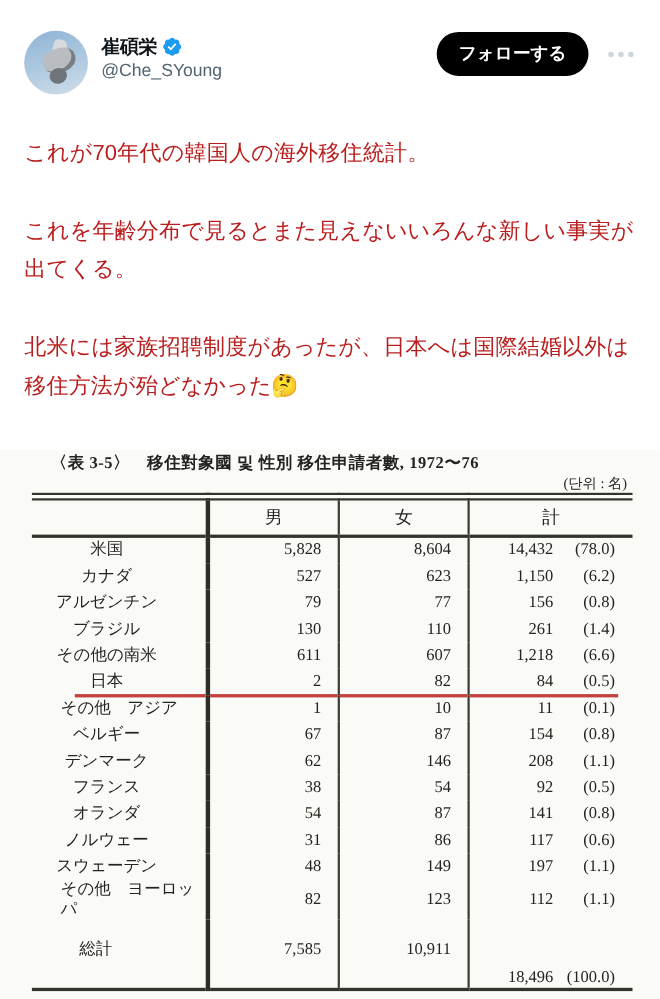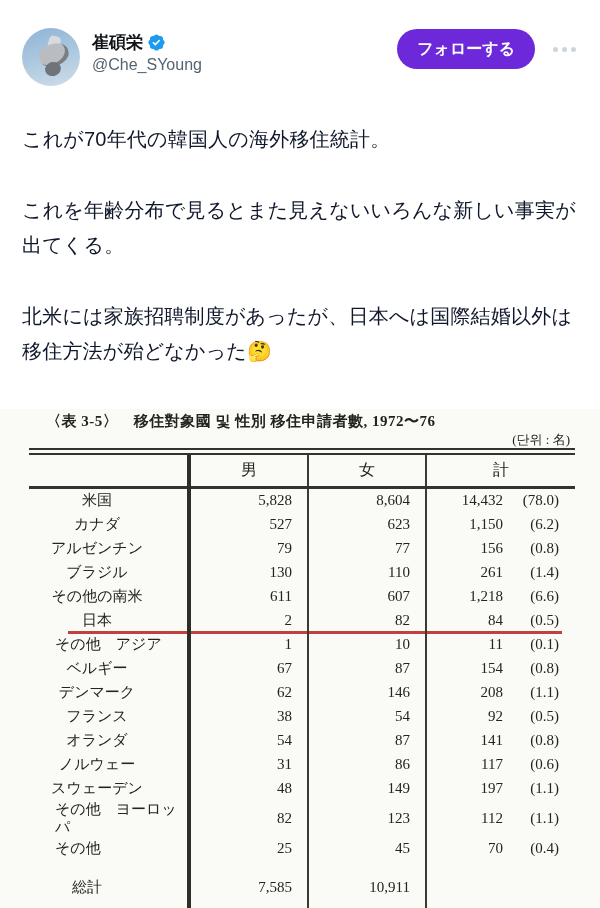--- a/index.html
+++ b/index.html
@@ -32,36 +32,36 @@
     position: absolute; width: 16px; height: 14px; left: 23px; top: 34px;
     background: #6e7479; border-radius: 50%; transform: rotate(-18deg);
   }
   .names { margin-left: 12px; padding-top: 3px; min-width: 0; }
   .name-row { display: flex; align-items: center; gap: 4px; }
   .display-name { font-size: 17px; font-weight: bold; color: #0f1419; cursor: pointer; }
   .verified { width: 19px; height: 19px; display: inline-block; }
   .handle { font-size: 16px; color: #536471; margin-top: 2px; }
   .header-right { margin-left: auto; display: flex; align-items: center; gap: 16px; padding-top: 1px; }
   .follow-btn {
-    background: #6d28d9; color: #ffffff; border: none; cursor: pointer;
+    background: #000000; color: #ffffff; border: none; cursor: pointer;
     height: 40px; padding: 0 20px; border-radius: 20px;
     font-size: 16px; font-weight: bold;
     font-family: "Liberation Sans", "DejaVu Sans", sans-serif;
   }
   .more-btn {
     display: flex; gap: 4px; align-items: center; border: none; background: none;
     cursor: pointer; padding: 4px 2px;
   }
   .more-btn i { width: 5px; height: 5px; border-radius: 50%; background: #ccd6dc; display: block; }
 
   
   .tweet-text { padding: 0 22px; margin-top: 36px; }
   .tweet-text p {
     font-size: 20px; line-height: 35px; letter-spacing: .2px;
-    margin-bottom: 36px; color: #0f172a;
+    margin-bottom: 36px; color: #b91c1c;
   }
   .tweet-text p:last-child { margin-bottom: 0; }
 
   
   .scan {
     margin-top: 40px; background: #fafaf7; padding-bottom: 12px; cursor: pointer;
     font-family: "Liberation Serif", "DejaVu Serif", serif; color: #23231f;
   }
   .scan-title {
     font-size: 15px; font-weight: bold; letter-spacing: .5px;
@@ -296,31 +296,20 @@
             <td class="c-label">その他　ヨーロッパ</td>
             <td class="c-male">82</td>
             <td class="c-female">123</td>
             <td class="c-total">
               <span class="tot">
                 <span class="val">112</span>
                 <span class="pct">(1.1)</span>
               </span>
             </td>
           </tr>
-          <tr class="leftlab">
-            <td class="c-label">その他</td>
-            <td class="c-male">25</td>
-            <td class="c-female">45</td>
-            <td class="c-total">
-              <span class="tot">
-                <span class="val">70</span>
-                <span class="pct">(0.4)</span>
-              </span>
-            </td>
-          </tr>
           <tr class="total">
             <td class="c-label">総計</td>
             <td class="c-male">7,585</td>
             <td class="c-female">10,911</td>
             <td class="c-total">
               <span class="tot">
                 <span class="val">18,496</span>
                 <span class="pct">(100.0)</span>
               </span>
             </td>

